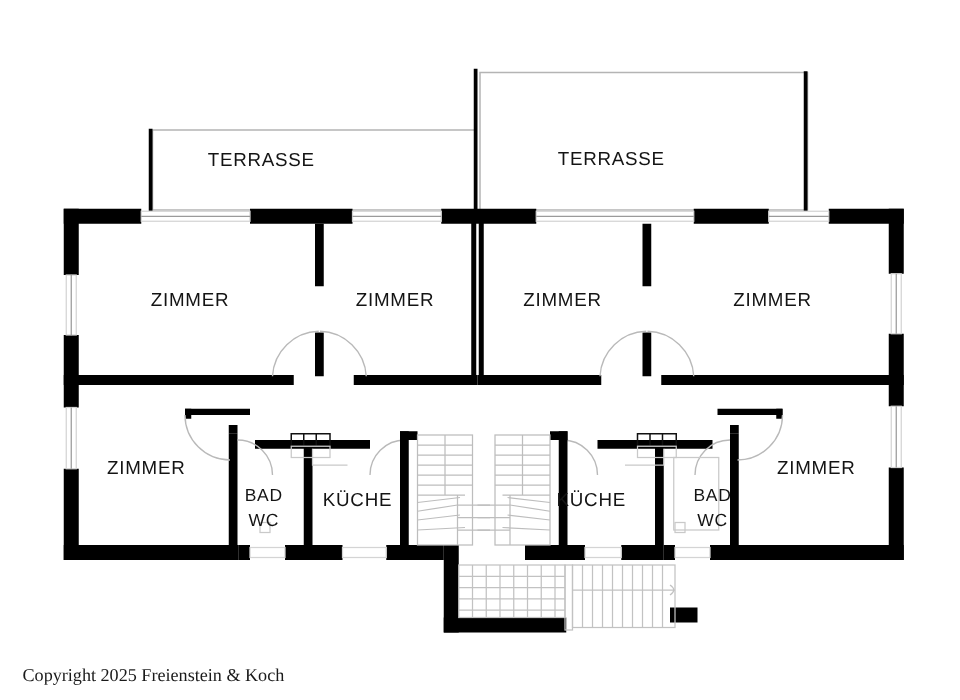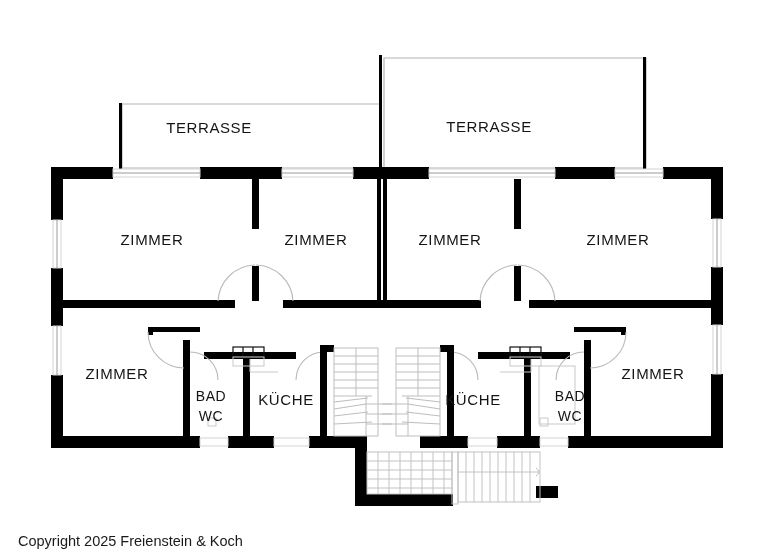--- a/index.html
+++ b/index.html
@@ -34,21 +34,21 @@
     text-anchor: middle;
     dominant-baseline: middle;
   }
   .room-label.small {
     font-size: 14px;
   }
   .copyright {
     position: absolute;
     left: 18px;
     top: 533px;
-    font-family: Liberation Sans, sans-serif;
+    font-family: Liberation Serif, serif;
     font-size: 14.5px;
     color: #1a1a1a;
     white-space: nowrap;
   }
   .wall { fill: #000000; }
   .thinline { stroke: #9a9a9a; stroke-width: 1; fill: none; }
   .terrace-edge { stroke: #b4b4b4; stroke-width: 1.2; fill: none; }
   .door-arc { stroke: #b9b9b9; stroke-width: 1.1; fill: none; }
   .stair-line { stroke: #bdbdbd; stroke-width: 1; fill: none; }
   .tile-line { stroke: #c2c2c2; stroke-width: 1; fill: none; }

